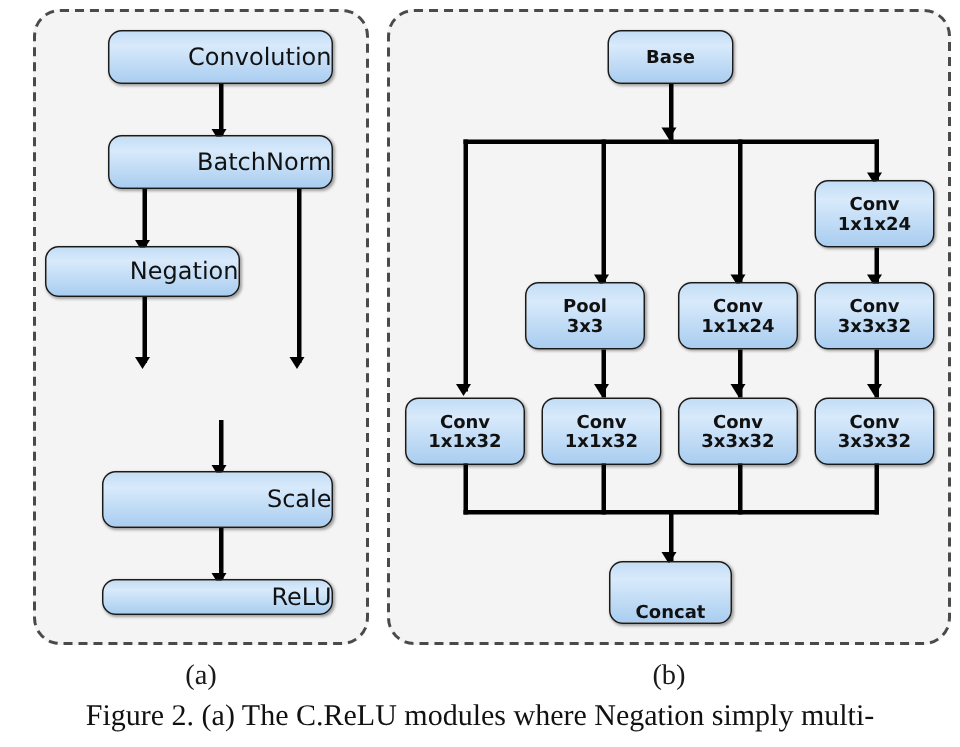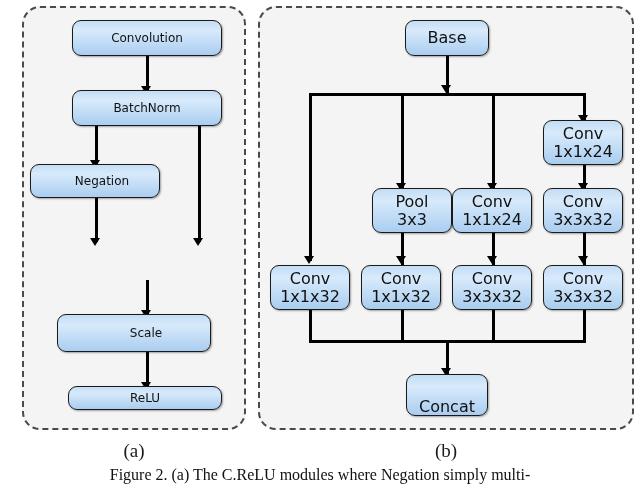--- a/index.html
+++ b/index.html
@@ -45,23 +45,23 @@
     font-family: "DejaVu Sans", sans-serif;
     line-height: 1.08;
     text-align: center;
     z-index: 4;
     user-select: none;
   }
   .node .l1 { display: block; }
   .node .l2 { display: block; }
 
   
-  #panel-a .node { font-size: 12px; }
-  
-  #panel-b .node { font-size: 16px; }
+  #panel-a .node { font-size: 16px; align-items: flex-end; }
+  
+  #panel-b .node { font-size: 12px; font-weight: bold; }
 
   
   .edge {
     position: absolute;
     background: #000000;
     z-index: 2;
   }
   .edge.v { width: 3px; }
   .edge.h { height: 3px; }
 
@@ -82,21 +82,21 @@
     color: #1a1a1a;
     text-align: center;
   }
   #caption {
     position: absolute;
     left: 0;
     top: 466px;
     width: 640px;
     text-align: center;
     font-family: "Liberation Serif", serif;
-    font-size: 16px;
+    font-size: 20px;
     color: #111111;
     white-space: nowrap;
   }
 </style>
 </head>
 <body>
 
 <div id="figure">
 
   <div class="panel" id="panel-a">
@@ -125,21 +125,21 @@
 
     <div class="node" style="left:48px; top:82px; width:150px; height:36px;">
       <span class="l1">BatchNorm</span>
     </div>
 
     <div class="node" style="left:6px; top:156px; width:130px; height:34px;padding-left:14px;">
       <span class="l1">Negation</span>
     </div>
 
 
-    <div class="node" style="left:33px; top:306px; width:154px; height:38px;padding-left:24px;">
+    <div class="node" style="left:44px; top:306px; width:154px; height:38px;padding-left:24px;">
       <span class="l1">Scale</span>
     </div>
 
     <div class="node" style="left:44px; top:378px; width:154px; height:24px;">
       <span class="l1">ReLU</span>
     </div>
   </div>
 
   <div class="panel" id="panel-b">
 
@@ -184,21 +184,21 @@
 
     <div class="node" style="left:145px; top:12px; width:84px; height:36px;">
       <span class="l1">Base</span>
     </div>
 
     <div class="node" style="left:283px; top:112px; width:80px; height:45px;">
       <span class="l1">Conv</span>
       <span class="l2">1x1x24</span>
     </div>
 
-    <div class="node" style="left:112px; top:180px; width:80px; height:45px;">
+    <div class="node" style="left:90px; top:180px; width:80px; height:45px;">
       <span class="l1">Pool</span>
       <span class="l2">3x3</span>
     </div>
 
     <div class="node" style="left:192px; top:180px; width:80px; height:45px;">
       <span class="l1">Conv</span>
       <span class="l2">1x1x24</span>
     </div>
 
     <div class="node" style="left:283px; top:180px; width:80px; height:45px;">

